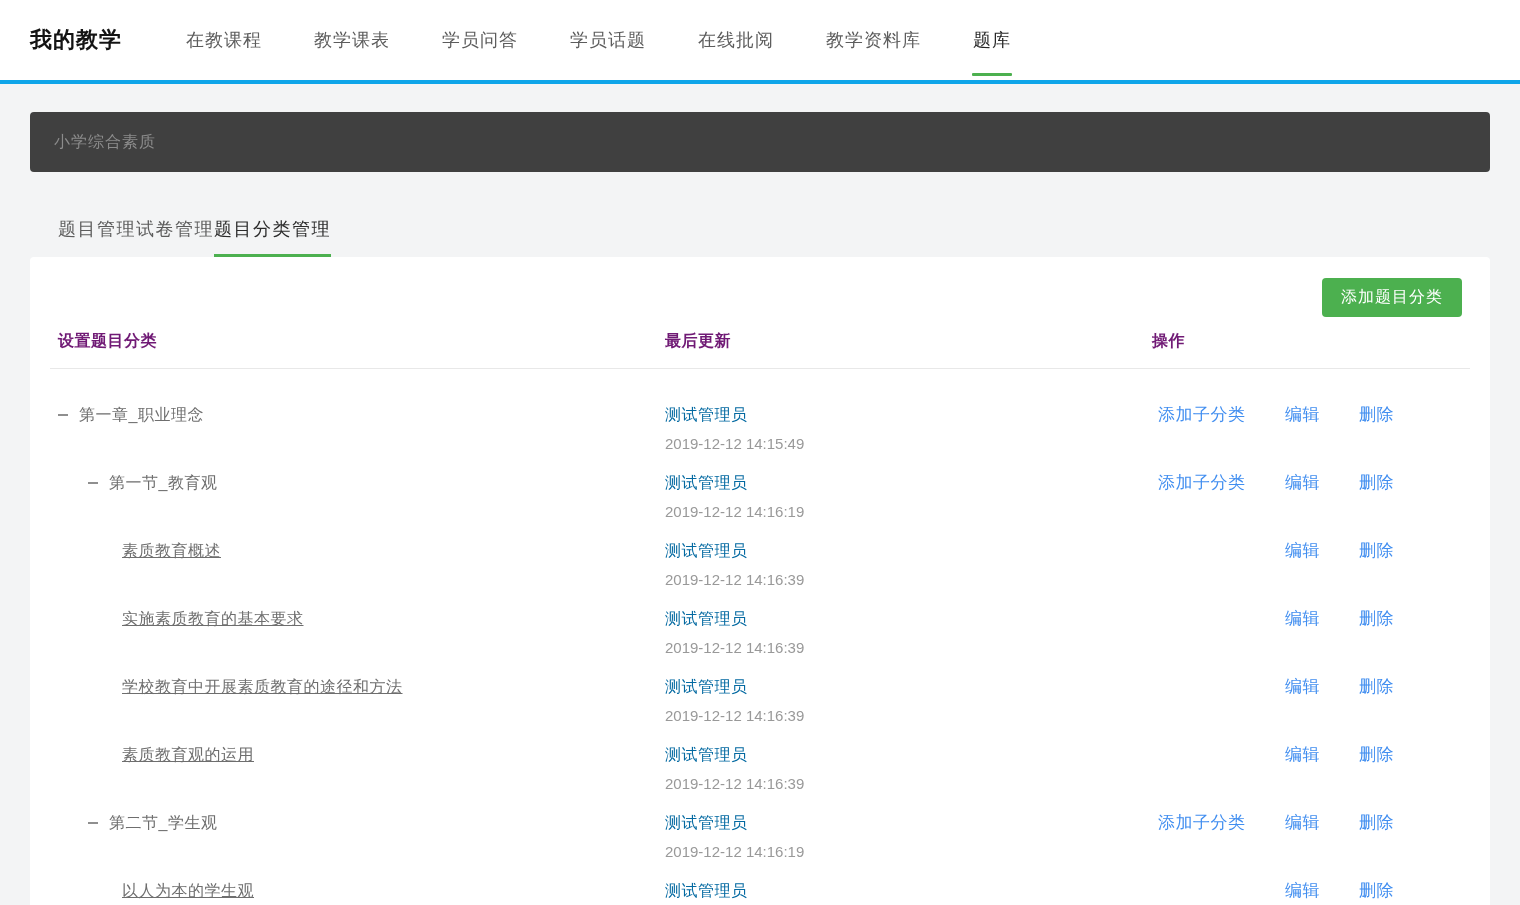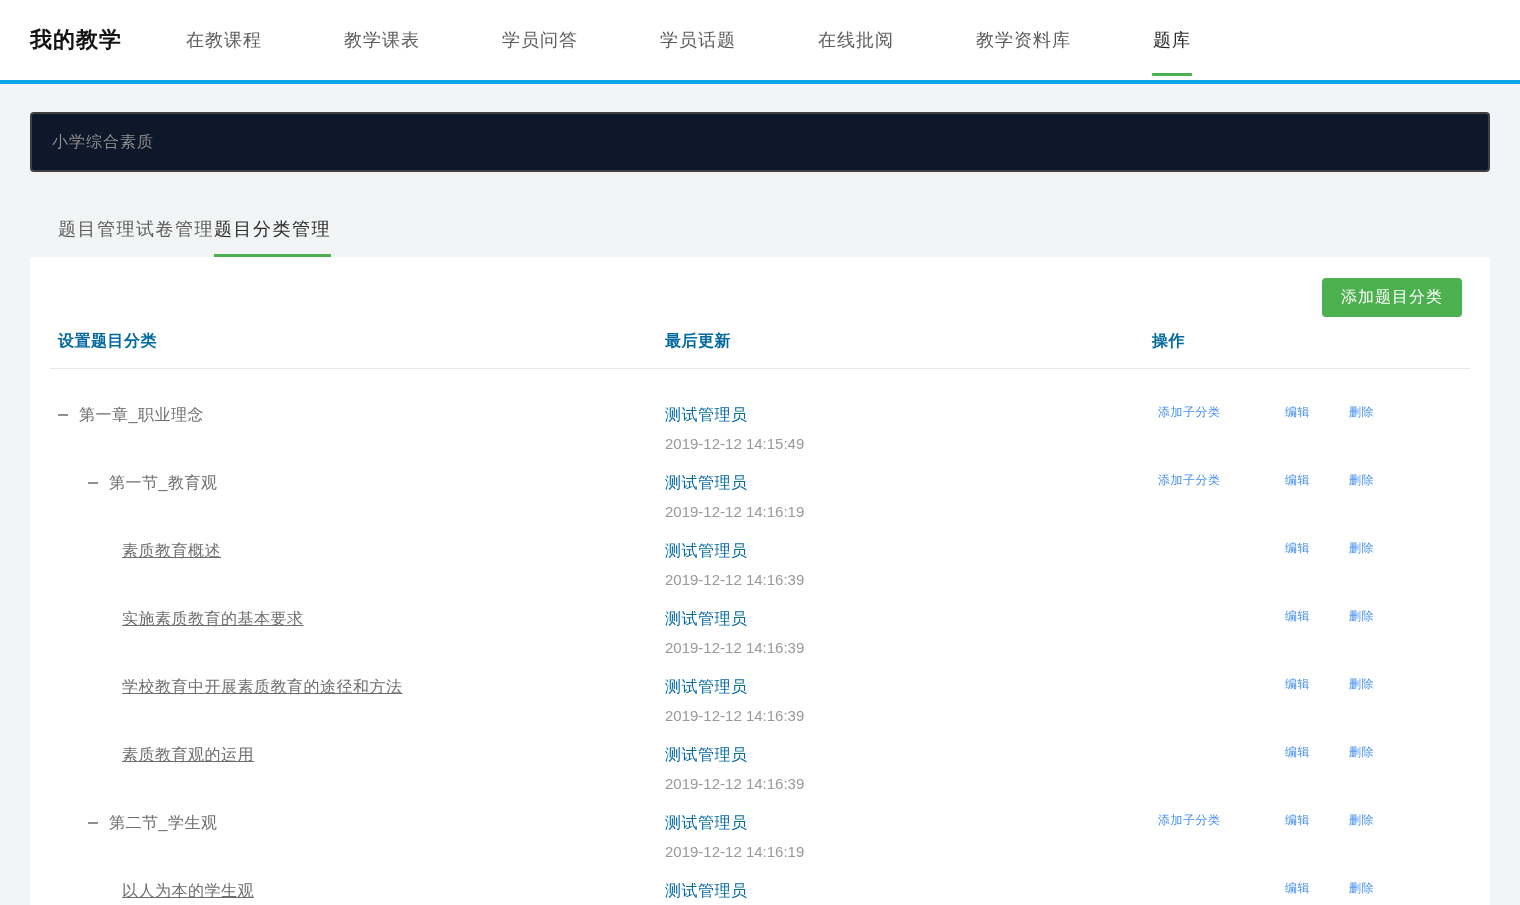--- a/index.html
+++ b/index.html
@@ -9,36 +9,36 @@
     background:#f3f4f5;
     font-family:"Liberation Sans","DejaVu Sans",sans-serif;
   }
 
   
   .navbar {
     height:84px; background:#fff; border-bottom:4px solid #0ea5e9;
     display:flex; align-items:center; padding:0 30px;
   }
   .brand { font-size:22px; font-weight:bold; color:#141414; margin-right:64px; letter-spacing:1px; white-space:nowrap; }
-  .nav-items { display:flex; gap:82px; height:100%; align-items:stretch; }
+  .nav-items { display:flex; gap:52px; height:100%; align-items:stretch; }
   .nav-item {
     font-size:18px; color:#5c5c5c; position:relative;
     display:flex; align-items:center; cursor:pointer; letter-spacing:1px; white-space:nowrap;
   }
   .nav-item.active { color:#262626; }
   .nav-item.active::after {
     content:""; position:absolute; bottom:4px; left:50%; transform:translateX(-50%);
     width:40px; height:3px; background:#4cb04f; border-radius:1px;
   }
 
   .page { padding:28px 30px 0; }
 
   
   .course-box {
-    height:60px; background:#0f172a; border:2px solid #404040; border-radius:4px;
+    height:60px; background:#404040; border:4px solid #404040; border-radius:4px;
     display:flex; align-items:center; padding:0 20px;
     font-size:16px; color:#8c8c8c; letter-spacing:1px;
   }
 
   
   .tabs { display:flex; padding-left:28px; }
   .tab {
     font-size:18px; letter-spacing:1.5px; color:#5c5c5c;
     padding:45px 0 13px; cursor:pointer; border-bottom:3px solid transparent;
   }
@@ -48,21 +48,21 @@
   .panel { background:#fff; border-radius:4px; padding:0 28px; min-height:650px; }
   .toolbar { display:flex; justify-content:flex-end; padding-top:21px;align-items:center; }
   .btn-add {
     background:#4cb04f; color:#fff; border:none; border-radius:4px;
     height:39px; padding:0 19px; font-size:16px; letter-spacing:1px;
     cursor:pointer; font-family:inherit;
   }
 
   .thead {
     display:grid; grid-template-columns:607px 487px 310px;
-    font-size:16px; font-weight:bold; color:#0369a1;
+    font-size:16px; font-weight:bold; color:#701a75;
     padding:14px 0 16px; letter-spacing:0.5px;font-family:Liberation Mono, monospace;
   }
   .divider { height:1px; background:#e8e8e8; margin:0 -8px; }
 
   .rows { padding-top:32px; }
   .row {
     display:grid; grid-template-columns:607px 487px 310px;
     height:68px; align-items:start;
   }
   .cell-name {
@@ -72,21 +72,21 @@
   .indent-0 { padding-left:0; }
   .indent-1 { padding-left:30px; }
   .indent-2 { padding-left:64px;text-decoration:underline; }
   .collapse {
     display:inline-block; width:10px; height:2px; background:#8f8f8f;
     margin-right:11px; flex:none; cursor:pointer;
   }
   .cell-update { padding-top:4px; line-height:1.2; }
   .cell-update .by { font-size:16px; color:#0369a1; letter-spacing:0.5px; }
   .cell-update .at { font-size:15px; color:#999; margin-top:11px; }
-  .cell-actions { display:flex; padding-left:6px; padding-top:4px; font-size:12px; line-height:1.2; }
+  .cell-actions { display:flex; padding-left:6px; padding-top:4px; font-size:17px; line-height:1.2; }
   .link { color:#418ef0; cursor:pointer; text-decoration:none; letter-spacing:0.5px; white-space:nowrap; }
   .link-add { width:90px; flex:none; }
   .link-add.hidden { visibility:hidden; }
   .link-edit { margin-left:37px; }
   .link-del { margin-left:39px; }
 </style>
 </head>
 <body>
 
 <header class="navbar">

